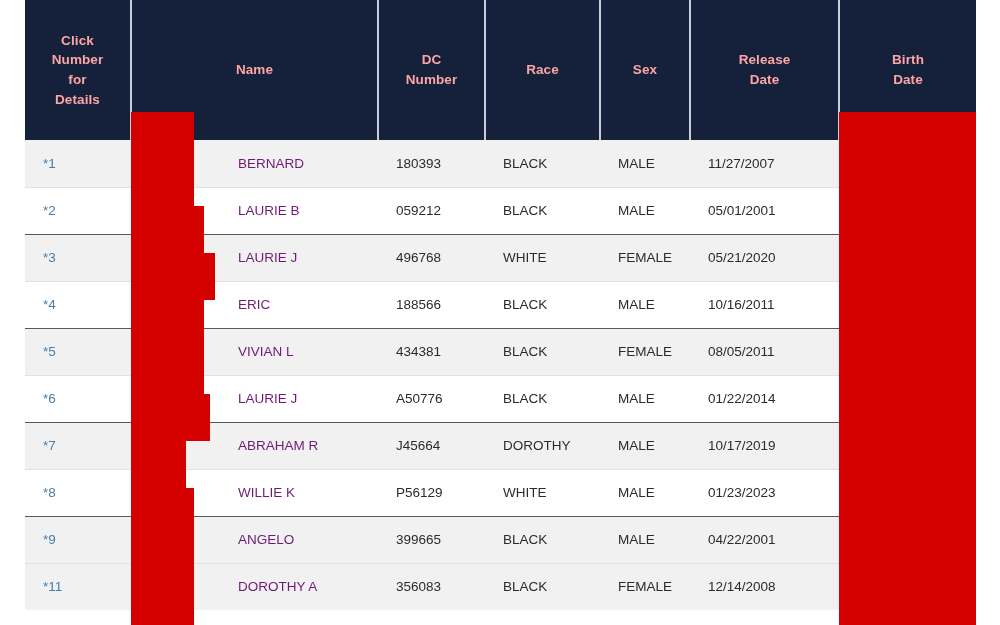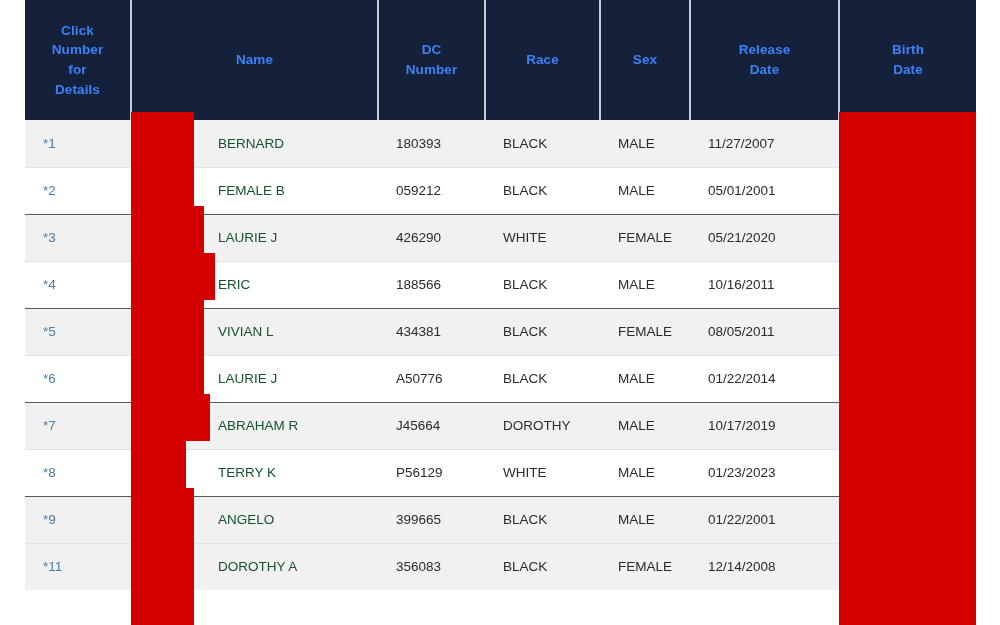--- a/index.html
+++ b/index.html
@@ -33,27 +33,27 @@
     table-layout: fixed;
     background: #ffffff;
   }
 
   
   #results-table thead tr {
     background: #15203a;
   }
   #results-table thead th {
     background: #15203a;
-    color: #3b82f6;
+    color: #fca5a5;
     font-size: 13.5px;
     font-weight: bold;
     line-height: 1.45;
     text-align: center;
     vertical-align: middle;
-    height: 120px;
+    height: 140px;
     padding: 4px 6px;
     box-sizing: border-box;
     border-right: 2px solid #c9ced8;
     letter-spacing: 0.1px;
   }
   #results-table thead th:last-child {
     border-right: none;
   }
   #results-table thead th .hdr-line {
     display: block;
@@ -82,23 +82,24 @@
     border-bottom: 1px solid #555a60;
   }
   #results-table tbody tr.row-odd td {
     border-bottom: 1px solid #e2e2e2;
   }
   #results-table tbody tr:last-child td {
     border-bottom: none;
   }
 
   .cell-link {
-    color: #14532d;
+    color: #701a75;
     text-decoration: none;
     cursor: pointer;
+    margin-left: 20px;
   }
   .num-link {
     color: #4a7ea8;
     text-decoration: none;
     cursor: pointer;
   }
 
   
   .col-num   { width: 106px; }
   .col-name  { width: 247px; }
@@ -186,34 +187,34 @@
           </td>
           <td>180393</td>
           <td>BLACK</td>
           <td>MALE</td>
           <td>11/27/2007</td>
           <td></td>
         </tr>
         <tr class="row-even">
           <td><a class="num-link">*2</a></td>
           <td class="name-cell">
-            <span class="name-text"><a class="cell-link">FEMALE B</a></span>
+            <span class="name-text"><a class="cell-link">LAURIE B</a></span>
           </td>
           <td>059212</td>
           <td>BLACK</td>
           <td>MALE</td>
           <td>05/01/2001</td>
           <td></td>
         </tr>
         <tr class="row-odd">
           <td><a class="num-link">*3</a></td>
           <td class="name-cell">
             <span class="name-text"><a class="cell-link">LAURIE J</a></span>
           </td>
-          <td>426290</td>
+          <td>496768</td>
           <td>WHITE</td>
           <td>FEMALE</td>
           <td>05/21/2020</td>
           <td></td>
         </tr>
         <tr class="row-even">
           <td><a class="num-link">*4</a></td>
           <td class="name-cell">
             <span class="name-text"><a class="cell-link">ERIC</a></span>
           </td>
@@ -252,37 +253,37 @@
           </td>
           <td>J45664</td>
           <td>DOROTHY</td>
           <td>MALE</td>
           <td>10/17/2019</td>
           <td></td>
         </tr>
         <tr class="row-even">
           <td><a class="num-link">*8</a></td>
           <td class="name-cell">
-            <span class="name-text"><a class="cell-link">TERRY K</a></span>
+            <span class="name-text"><a class="cell-link">WILLIE K</a></span>
           </td>
           <td>P56129</td>
           <td>WHITE</td>
           <td>MALE</td>
           <td>01/23/2023</td>
           <td></td>
         </tr>
         <tr class="row-odd">
           <td><a class="num-link">*9</a></td>
           <td class="name-cell">
             <span class="name-text"><a class="cell-link">ANGELO</a></span>
           </td>
           <td>399665</td>
           <td>BLACK</td>
           <td>MALE</td>
-          <td>01/22/2001</td>
+          <td>04/22/2001</td>
           <td></td>
         </tr>
         <tr class="row-odd">
           <td><a class="num-link">*11</a></td>
           <td class="name-cell">
             <span class="name-text"><a class="cell-link">DOROTHY A</a></span>
           </td>
           <td>356083</td>
           <td>BLACK</td>
           <td>FEMALE</td>

